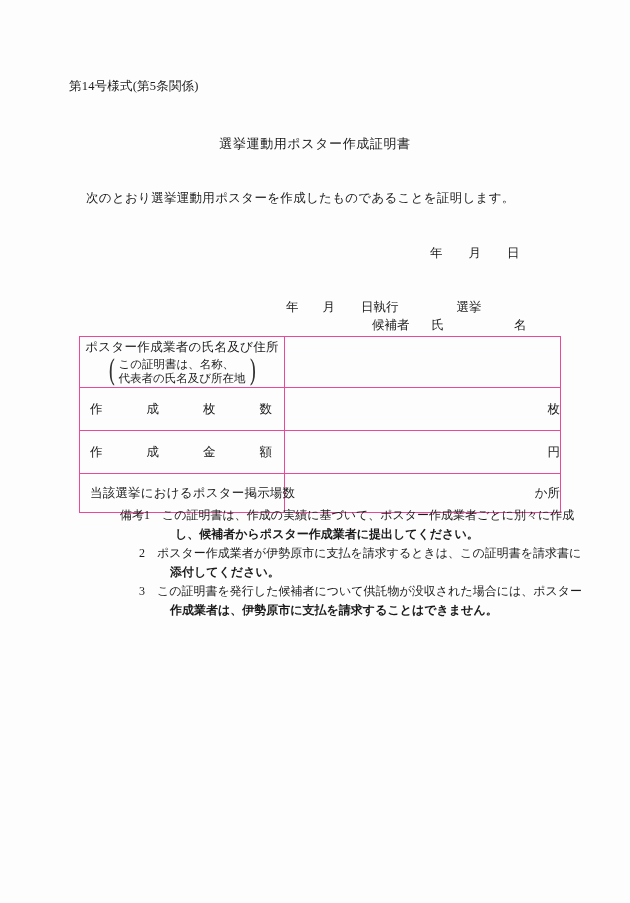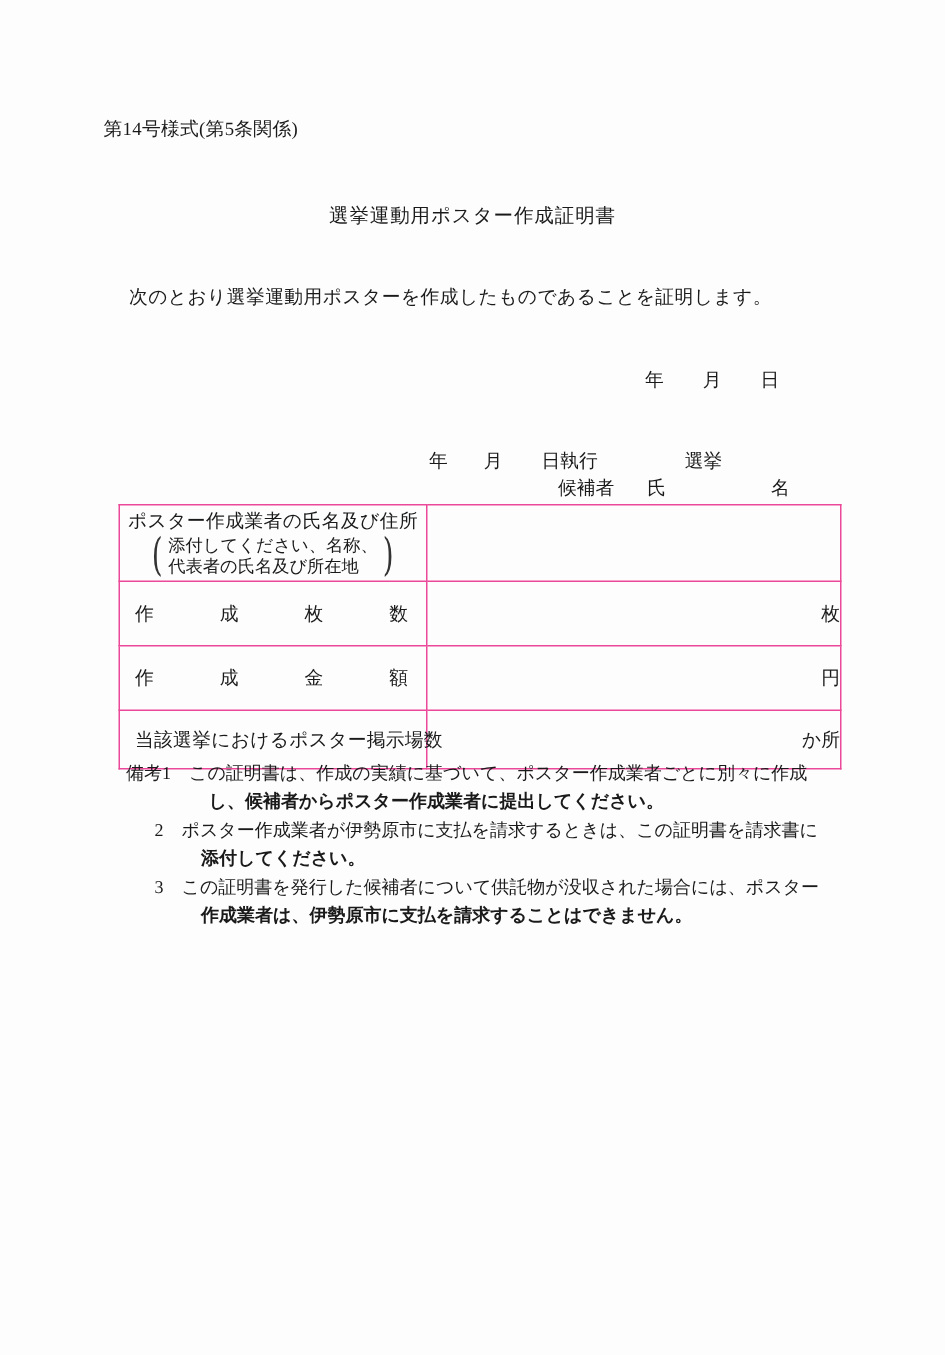--- a/index.html
+++ b/index.html
@@ -177,20 +177,21 @@
     line-height: 1.58;
   }
   .remark {
     display: flex;
     align-items: flex-start;
     white-space: nowrap;
   }
   .remark-marker {
     flex: 0 0 auto;
     white-space: pre;
+    margin-left: 36px;
   }
   .remark-body {
     flex: 1 1 auto;
     white-space: normal;
   }
   .remark-line {
     display: block;
     white-space: nowrap;
   }
   .remark-line.indent {
@@ -229,21 +230,21 @@
       <col class="col-label">
       <col class="col-value">
     </colgroup>
     <tbody>
       <tr class="row-1">
         <td class="label-cell">
           <span class="label-head">ポスター作成業者の氏名及び住所</span>
           <span class="bracket-note">
             <span class="brk">(</span>
             <span class="inner">
-              <span>添付してください、名称、</span><br>
+              <span>この証明書は、名称、</span><br>
               <span>代表者の氏名及び所在地</span>
             </span>
             <span class="brk">)</span>
           </span>
         </td>
         <td class="value-cell">
           <span></span>
         </td>
       </tr>
 

